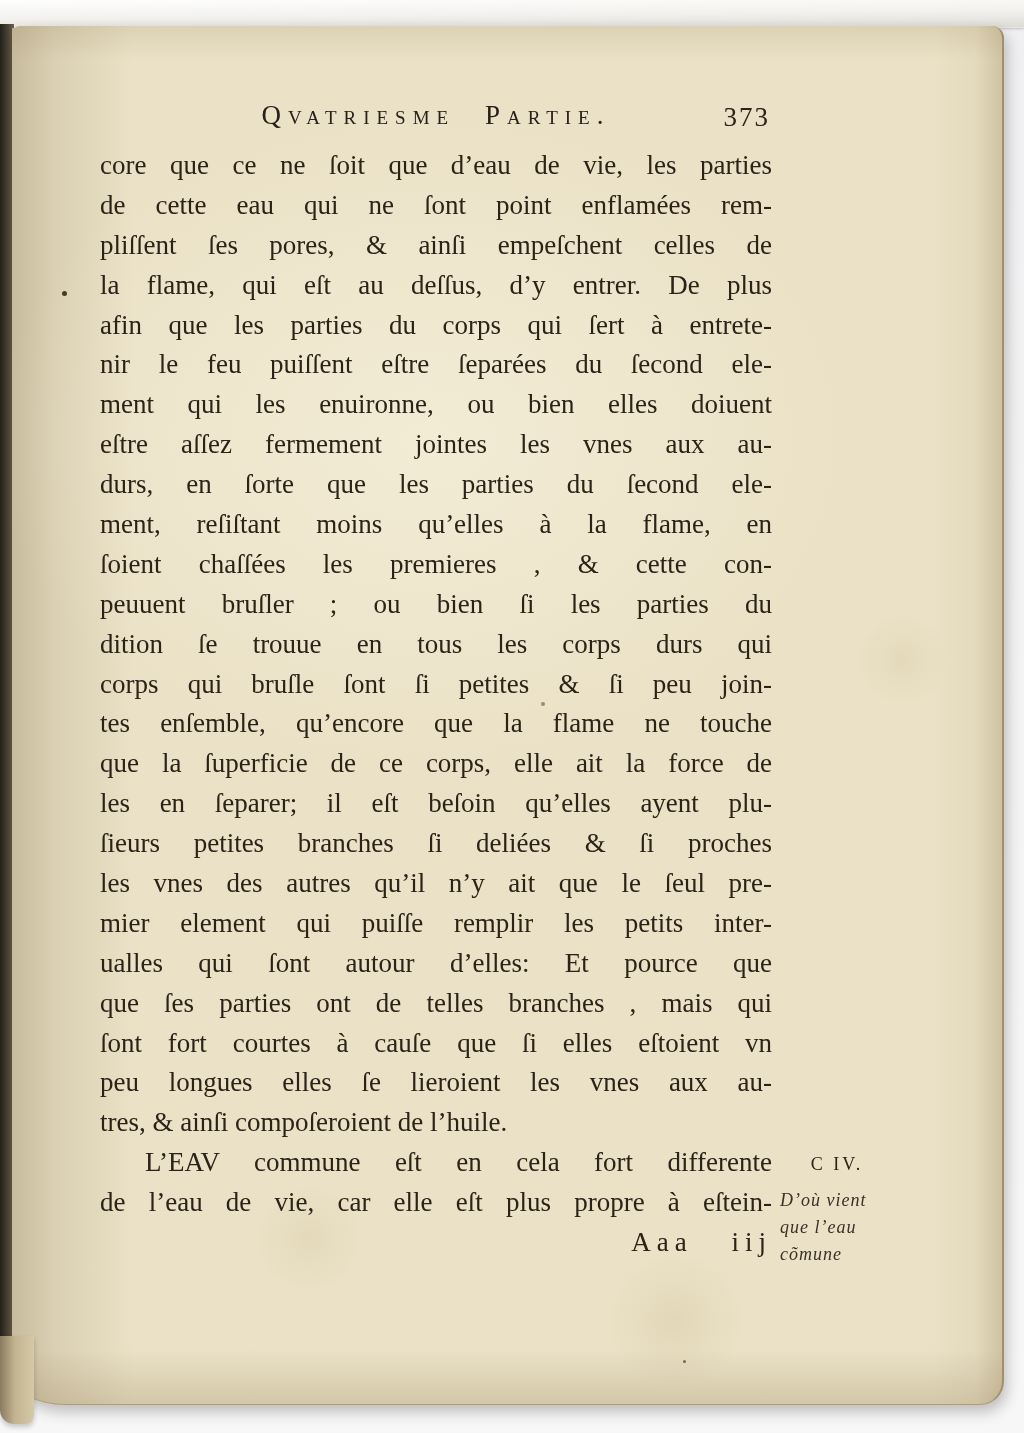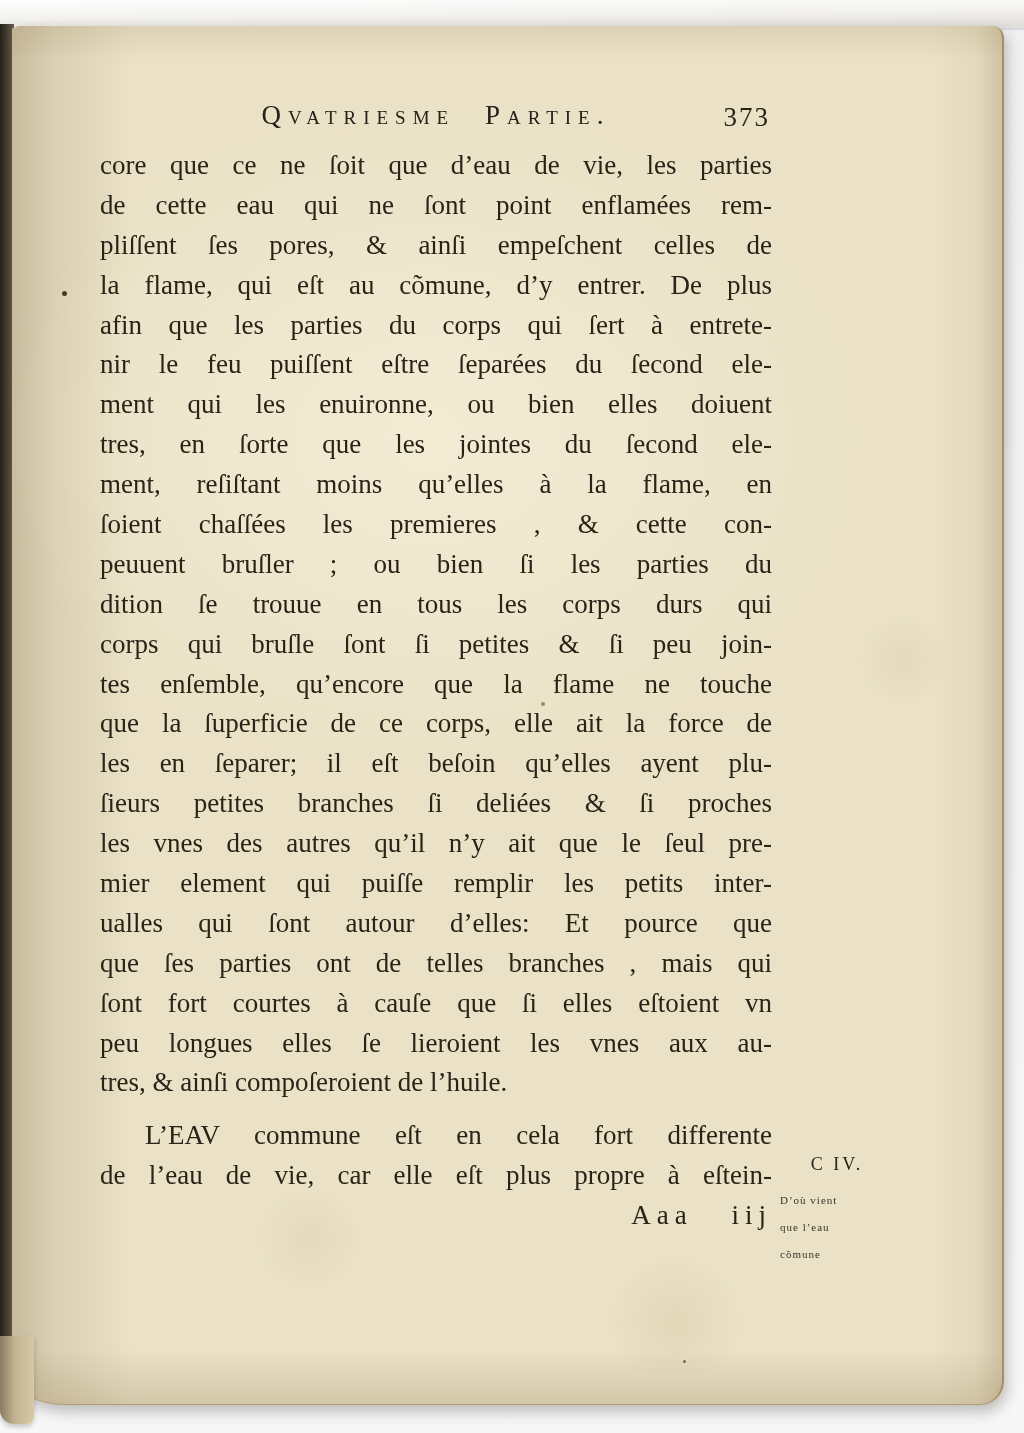--- a/index.html
+++ b/index.html
@@ -64,33 +64,33 @@
   }
   .text-block{
     position:absolute; left:88px; top:120px; width:672px;
     font-size:27px; color:#2b2318;
   }
   .line{
     height:39.9px; line-height:39.9px; white-space:nowrap;
     text-align:justify; text-align-last:justify;
   }
   .line.short{ text-align:left; text-align-last:left; }
-  .line.indent{ text-indent:45px;margin-top:13px; }
+  .line.indent{ text-indent:45px; }
   .signature{
     height:39.9px; line-height:39.9px; margin-left:348px;
     letter-spacing:6px; word-spacing:26px; text-align:right;
   }
   .margin-note{
     position:absolute; left:766px; top:1128px; width:118px; color:#372f22;
   }
   .chapter-number{
     text-align:center; font-size:18px; letter-spacing:3px; margin-bottom:12px; color:#2b2318;
   }
   .note-line{
-    font-size:11px; line-height:27px; letter-spacing:1px;
+    font-style:italic; font-size:18px; line-height:27px; letter-spacing:1px;
     color:#3a3227; text-align:left; padding-left:2px;
   }
   .ink-speck{
     position:absolute; left:50px; top:265px; width:5px; height:5px;
     background:#453a2a; border-radius:50%;
   }
   .ink-speck.s2{ left:671px; top:1334px; width:3px; height:3px; opacity:.7;}
   .ink-speck.s3{ left:529px; top:676px; width:4px; height:4px; background:#7d5b33; opacity:.65;}
   
   .bottom-pages{
@@ -155,30 +155,31 @@
 
     <div class="text-block">
       <div>
 
           <div class="line">core que ce ne ſoit que d’eau de vie, les parties</div>
 
           <div class="line">de cette eau qui ne ſont point enflamées rem-</div>
 
           <div class="line">pliſſent ſes pores, &amp; ainſi empeſchent celles de</div>
 
-          <div class="line">la flame, qui eſt au cõmune, d’y entrer.  De plus</div>
+          <div class="line">la flame, qui eſt au deſſus, d’y entrer.  De plus</div>
 
           <div class="line">afin que les parties du corps qui ſert à entrete-</div>
 
           <div class="line">nir le feu puiſſent eſtre ſeparées du ſecond ele-</div>
 
           <div class="line">ment qui les enuironne, ou bien elles doiuent</div>
 
-
-          <div class="line">tres, en ſorte que les jointes du ſecond ele-</div>
+          <div class="line">eſtre aſſez fermement jointes les vnes aux au-</div>
+
+          <div class="line">durs, en ſorte que les parties du ſecond ele-</div>
 
           <div class="line">ment, reſiſtant moins qu’elles à la flame, en</div>
 
           <div class="line">ſoient chaſſées les premieres , &amp; cette con-</div>
 
           <div class="line">peuuent bruſler ; ou bien ſi les parties du</div>
 
           <div class="line">dition ſe trouue en tous les corps durs qui</div>
 
           <div class="line">corps qui bruſle ſont ſi petites &amp; ſi peu join-</div>

